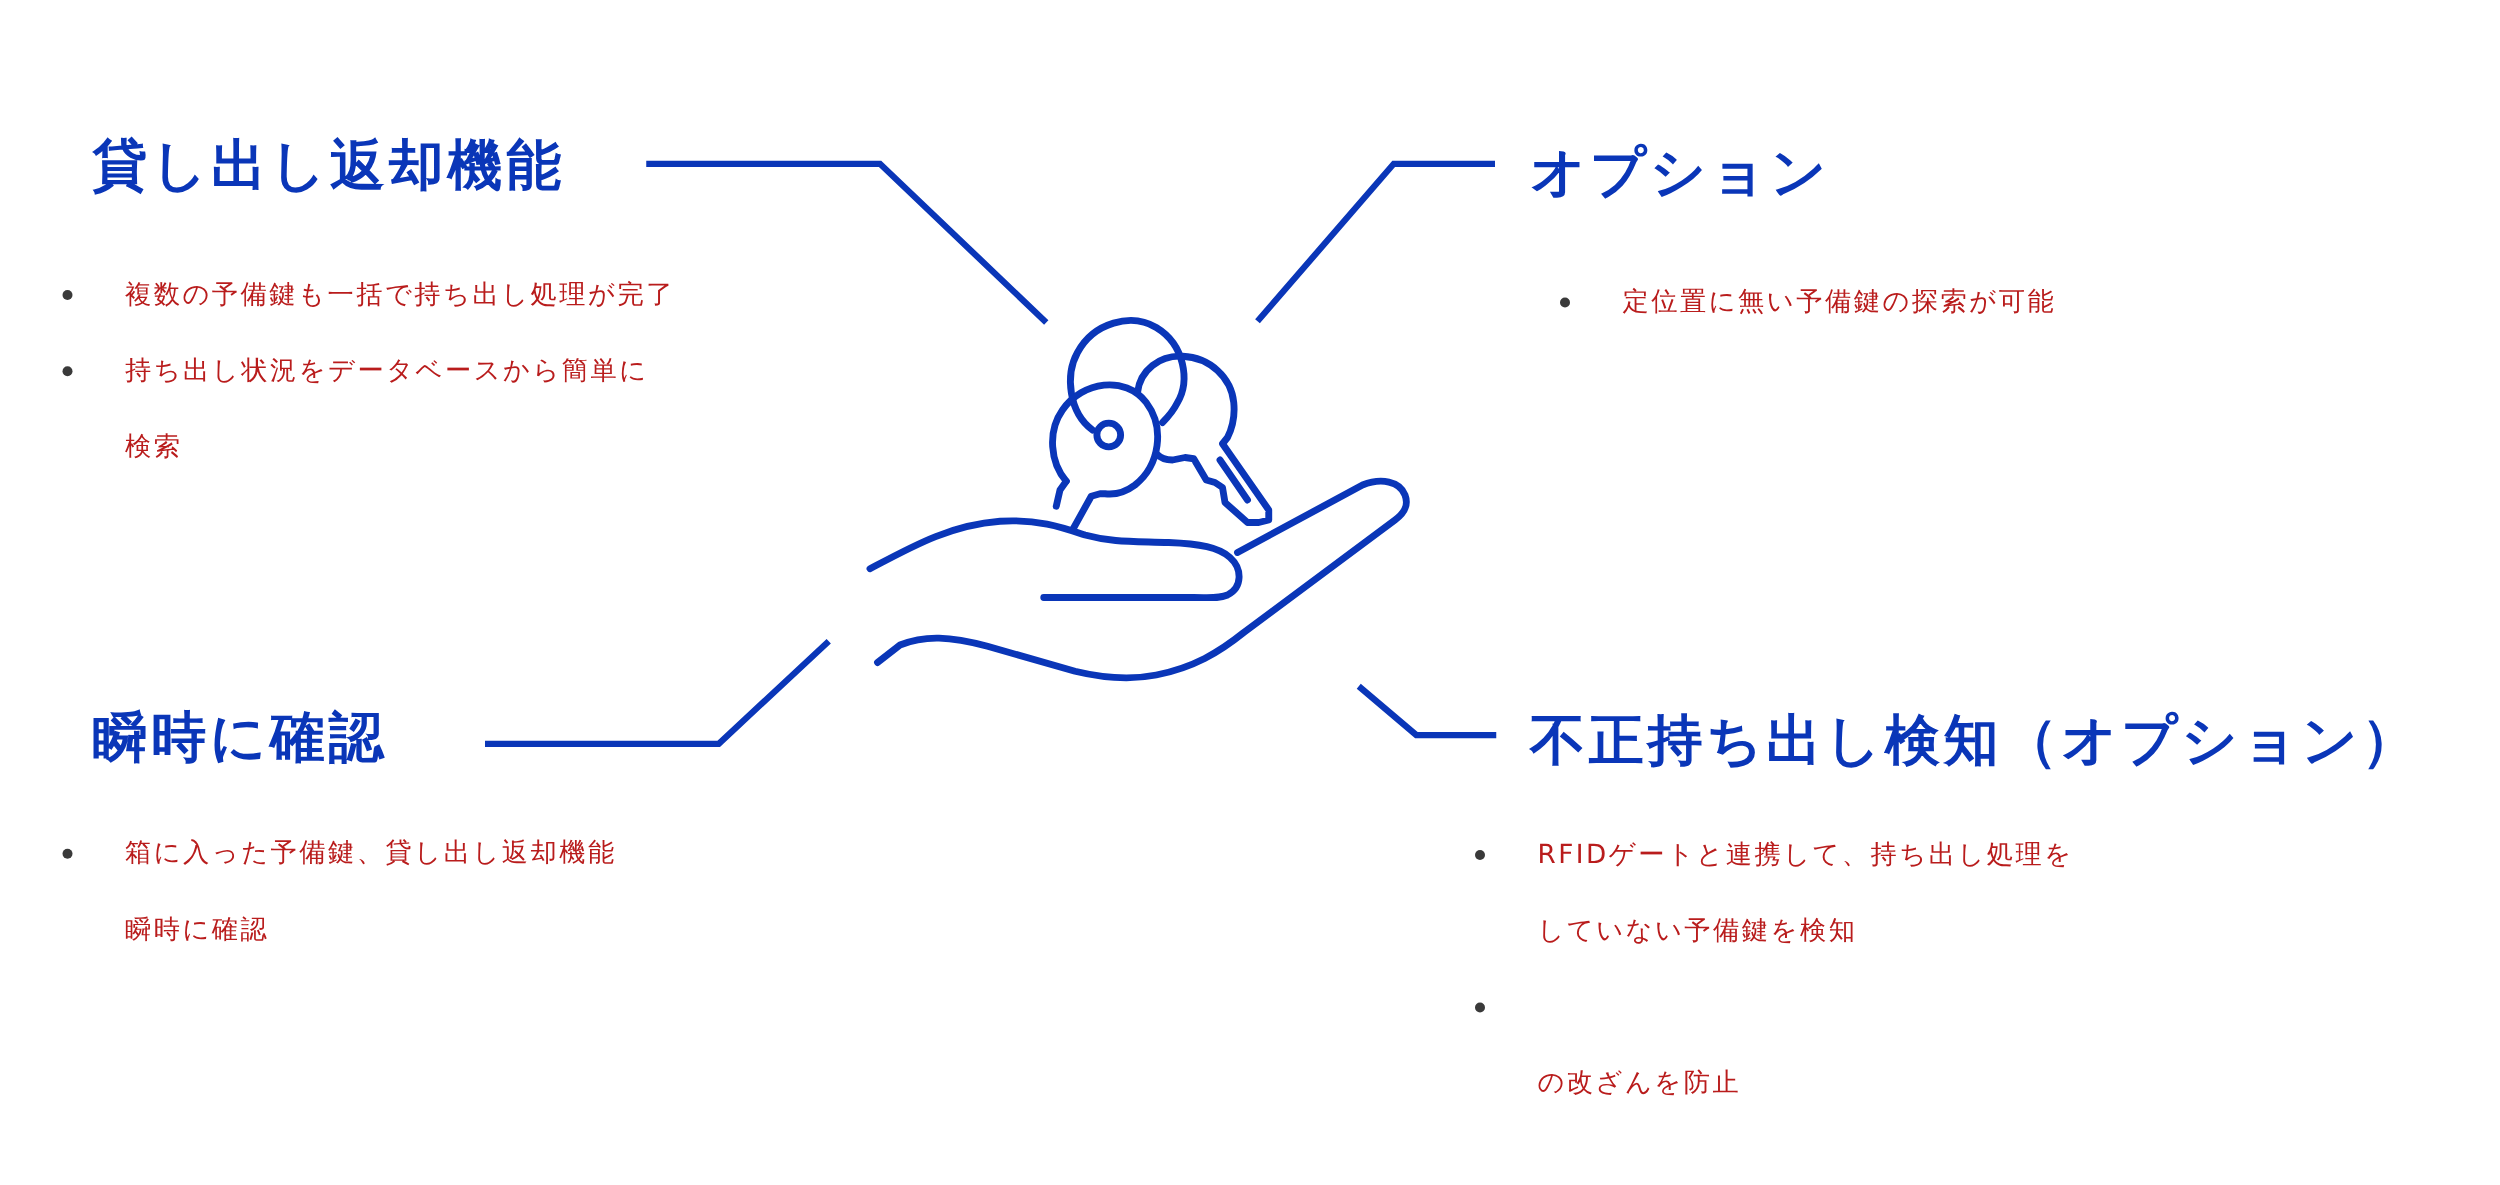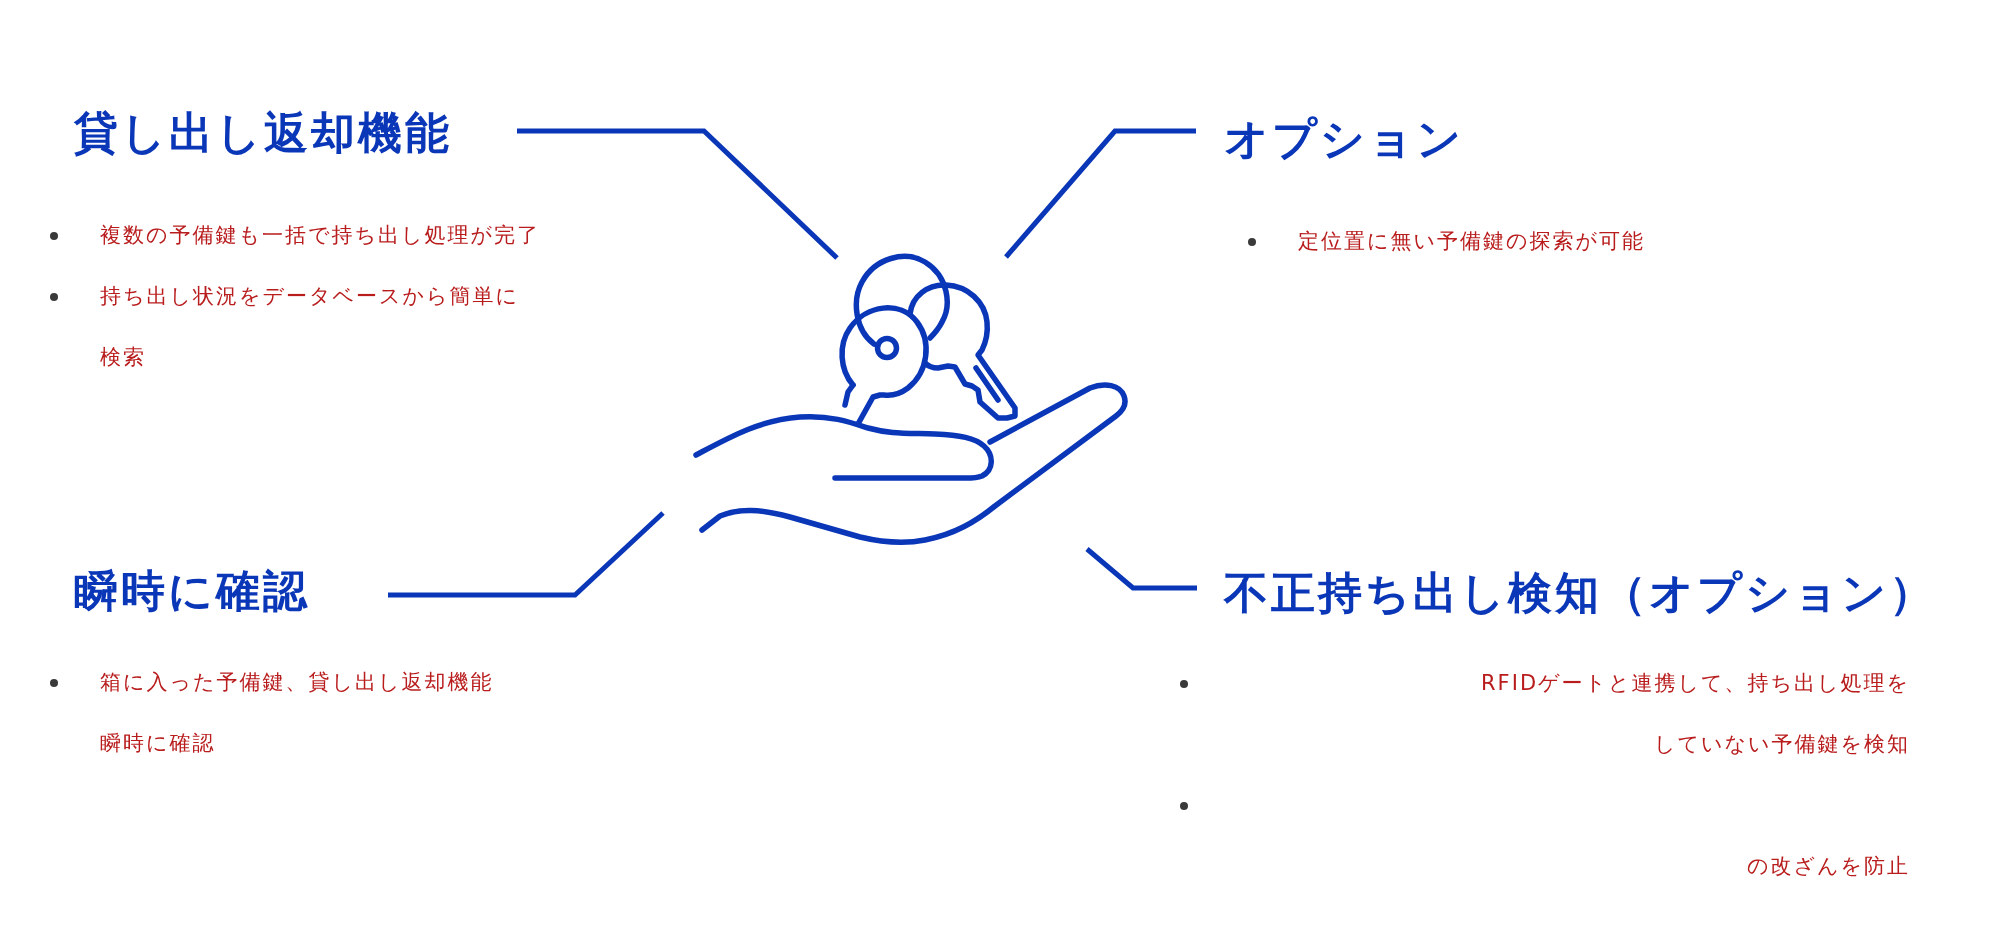--- a/index.html
+++ b/index.html
@@ -123,21 +123,21 @@
     <li class="bullet-item">
       <span class="bullet-dot"></span>
       <span>箱に入った予備鍵、貸し出し返却機能</span><br>
       <span>瞬時に確認</span>
     </li>
   </ul>
 </section>
 
 <section>
   <h2 class="heading" style="left:1223px; top:570px;">不正持ち出し検知（オプション）</h2>
-  <ul class="bullets" style="left:1180px; top:653px; width:730px;text-align:right;">
+  <ul class="bullets" style="left:1180px; top:653px; width:730px;">
     <li class="bullet-item">
       <span class="bullet-dot"></span>
       <span>RFIDゲートと連携して、持ち出し処理を</span><br>
       <span>していない予備鍵を検知</span>
     </li>
     <li class="bullet-item">
       <span class="bullet-dot"></span>
       <br>
       <span>の改ざんを防止</span>
     </li>

